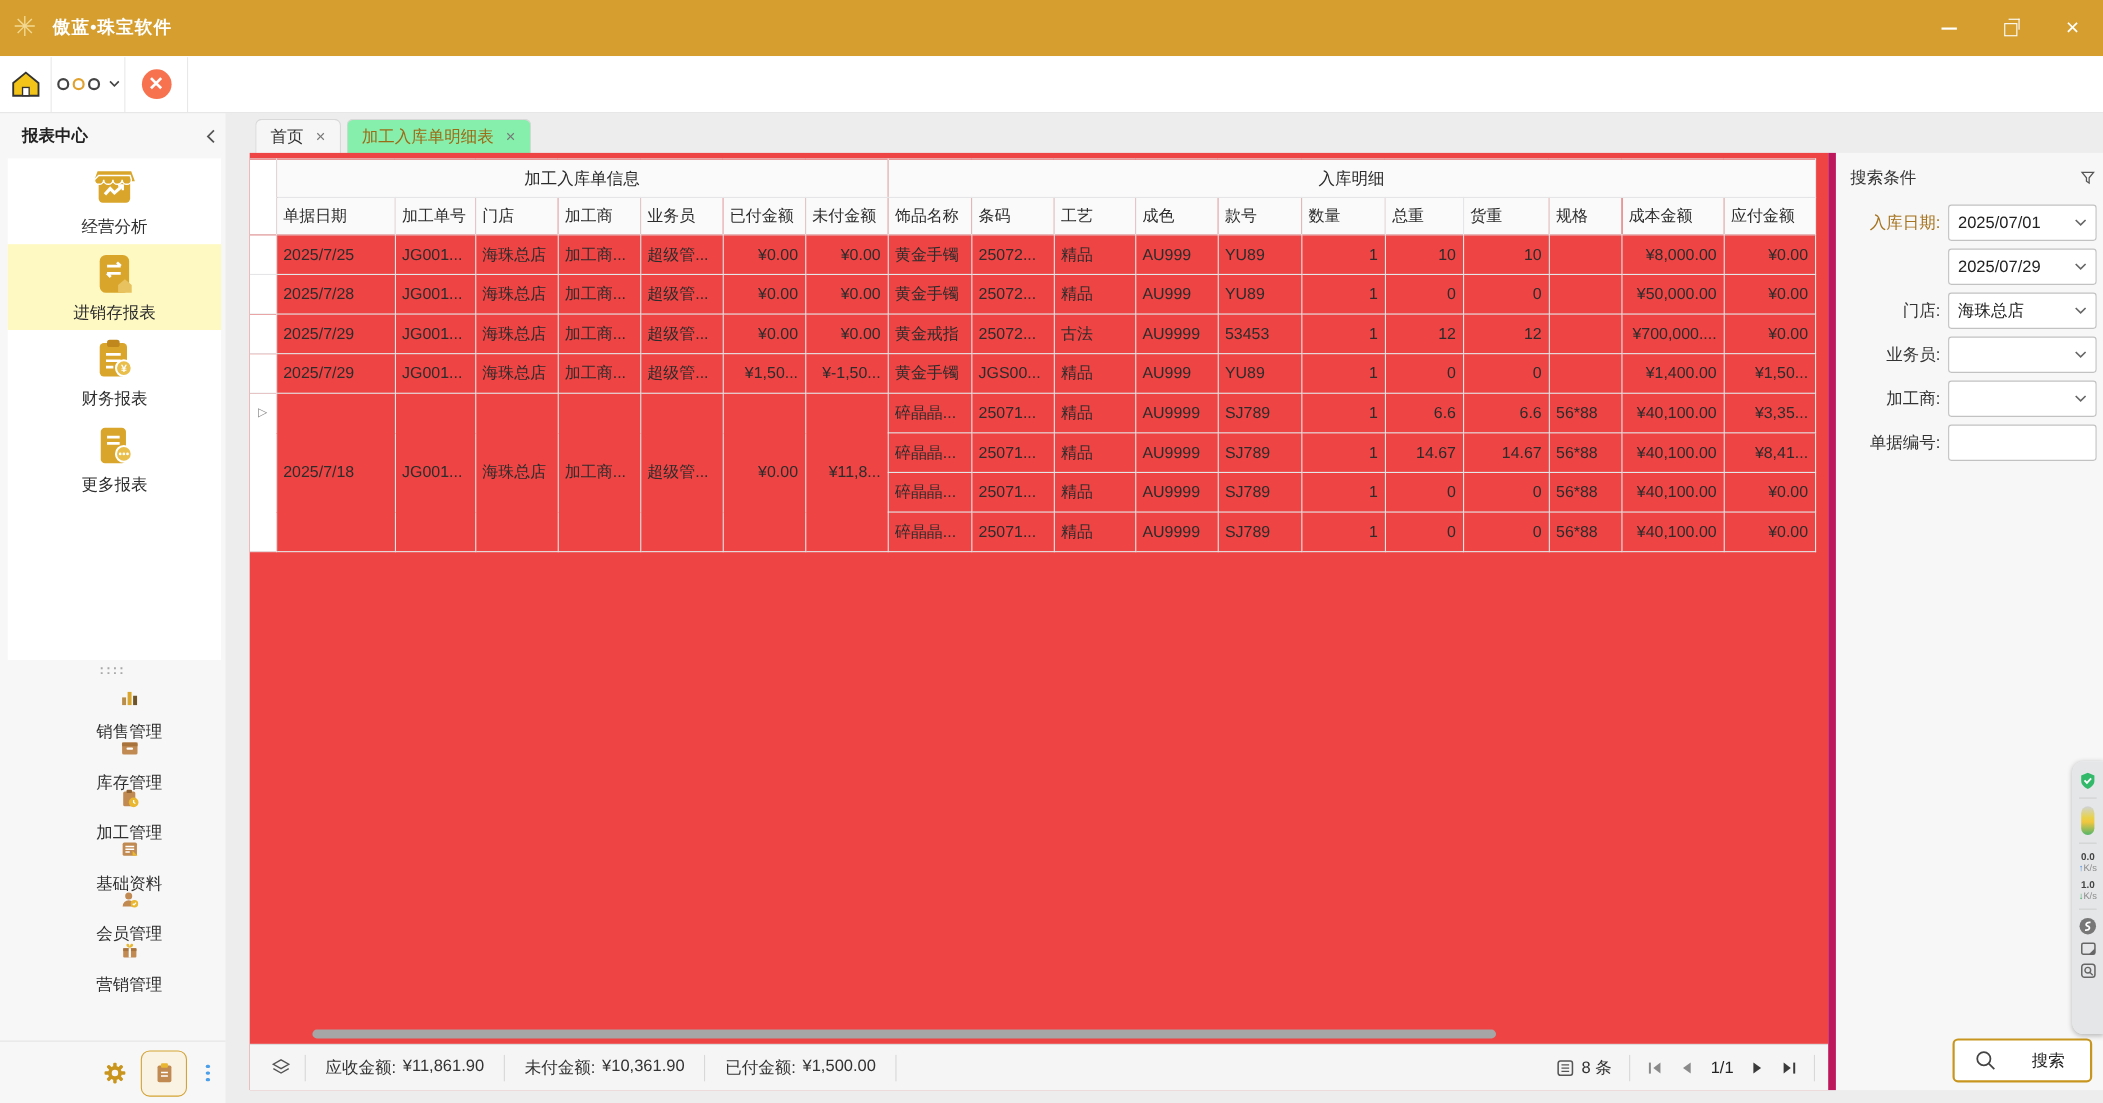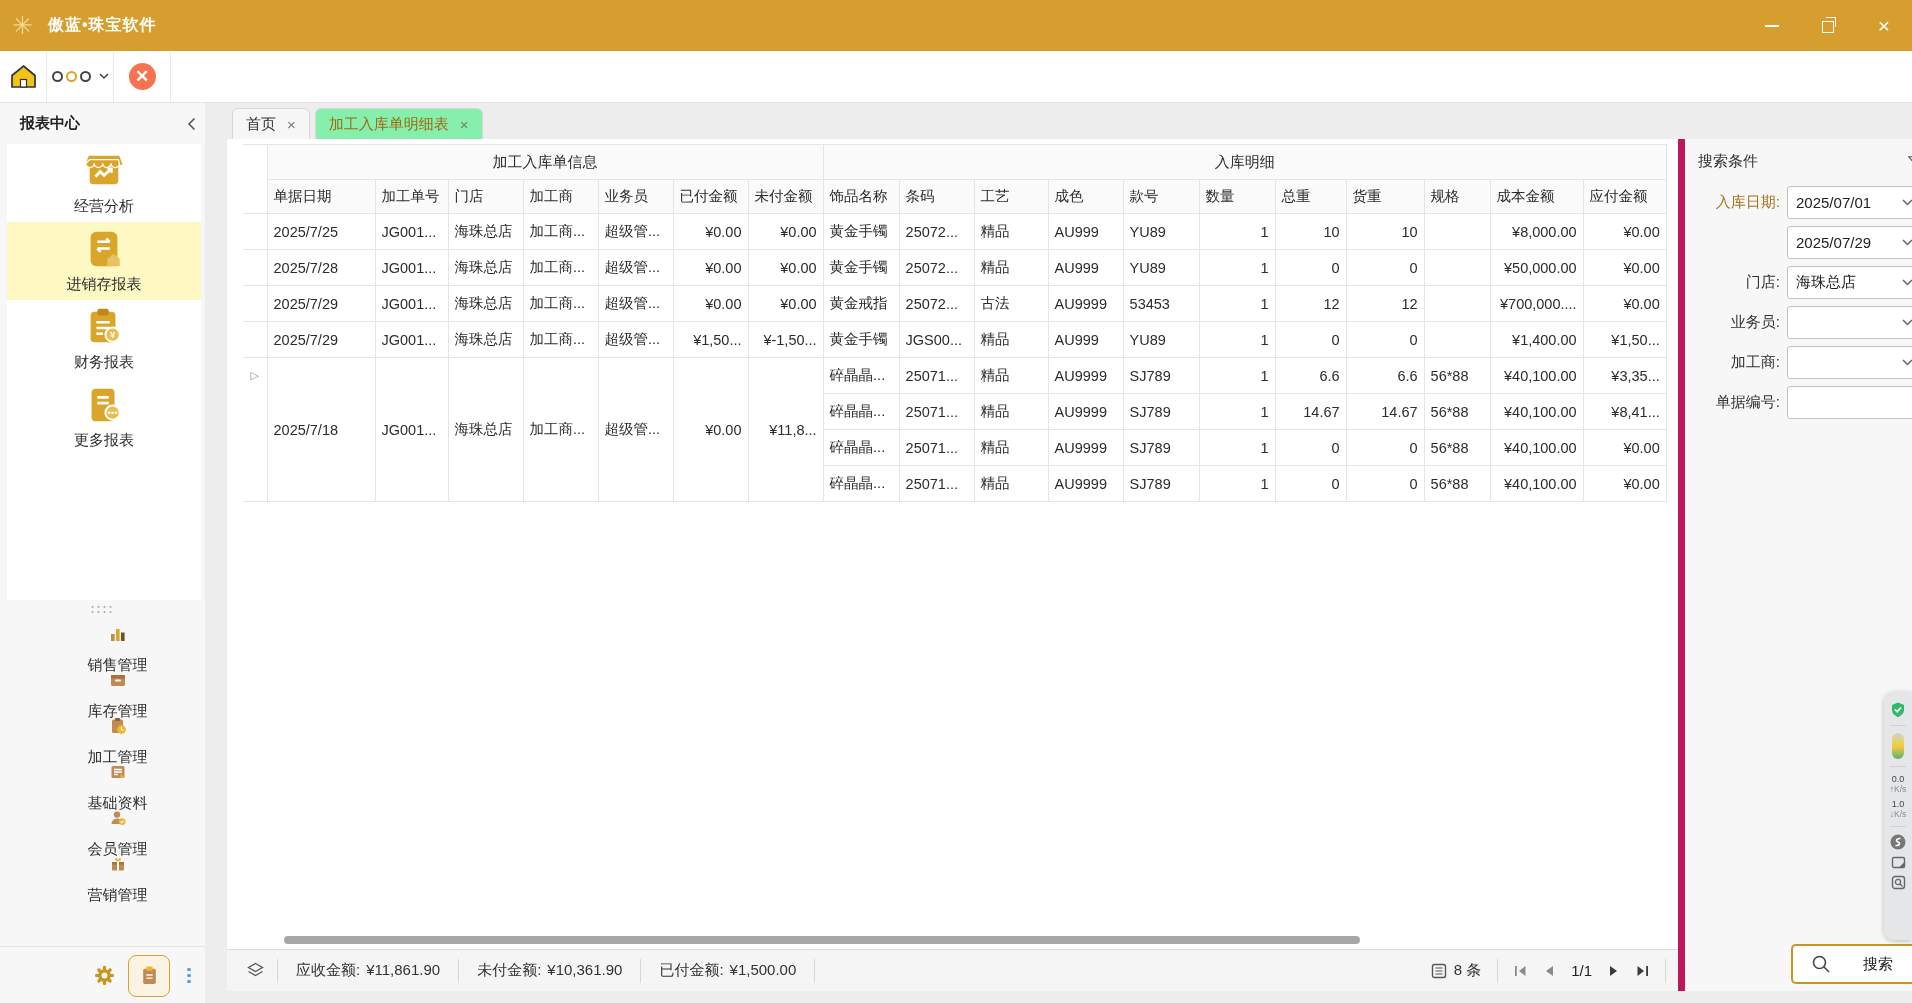--- a/index.html
+++ b/index.html
@@ -54,21 +54,21 @@
   
   .right-zone{flex:1;display:flex;flex-direction:column;}
   .tabstrip{height:36px;background:#EDEDEE;display:flex;align-items:flex-end;padding-left:5px;gap:5px;}
   .tab{height:30px;display:flex;align-items:center;gap:11px;padding:0 13px;background:#F6F6F6;border:1px solid #D8D8D8;border-bottom:none;border-radius:6px 6px 0 0;font-size:15px;color:#333;cursor:pointer;}
   .tab.active{background:#86efac;color:#9C6B16;}
   .tab .x{color:#777;font-size:15px;line-height:1;cursor:pointer;}
   .body-row{height:852px;display:flex;}
   .bottom-strip{height:13px;background:#EDEDEE;}
 
   
-  .panel{width:1435px;background:#ffffff;position:relative;flex:none;overflow:hidden;padding-left:16px;}
+  .panel{width:1435px;background:#ef4444;position:relative;flex:none;overflow:hidden;}
   table.grid{border-collapse:collapse;table-layout:fixed;width:1423px;margin-top:5px;}
   .grid td,.grid th{border:1px solid #E5E5E7;height:35px;padding:0 6px;font-size:14.5px;color:#2C2C2C;white-space:nowrap;overflow:hidden;text-align:left;font-weight:normal;}
   .grid tr > *:first-child{border-left:none;}
   .grid thead td,.grid thead th{background:#FAFAFA;}
   .grid tr.group td{height:34px;text-align:center;font-size:15px;}
   .grid tr.cols th{height:33px;}
   .grid td.num{text-align:right;}
   .grid td.gutter{width:24px;padding:0;text-align:center;color:#8A8A8A;font-size:11px;background:#fff;vertical-align:top;line-height:35px;}
 
   .hscroll{position:absolute;left:0;right:0;bottom:46px;height:10px;}
@@ -98,21 +98,21 @@
   .fctrl .fval{overflow:hidden;white-space:nowrap;}
   .fctrl .chev{margin-left:auto;display:flex;}
   input.fctrl{cursor:text;outline:none;font-family:"Liberation Sans",sans-serif;}
   .search-btn{position:absolute;right:17px;bottom:7px;width:127px;height:40px;border:2px solid #C8961E;border-radius:5px;background:#fff;display:flex;align-items:center;padding:0 0 0 18px;gap:32px;font-size:15px;color:#222;cursor:pointer;box-sizing:border-box;}
 
   
   .float-bar{position:absolute;right:0;top:692px;width:28px;height:238px;background:rgba(228,229,231,0.96);border-radius:10px 0 0 10px;box-shadow:0 1px 5px rgba(0,0,0,0.25);display:flex;flex-direction:column;align-items:center;padding-top:10px;gap:5px;z-index:9;}
   .fsep{width:16px;height:1px;background:#CFCFCF;margin:2px 0;}
   .capsule{width:12px;height:26px;border-radius:7px;background:linear-gradient(180deg,#CFD3D6 0%,#E8D24A 40%,#F2C63F 55%,#54B56B 100%);}
   .spd{text-align:center;line-height:10px;}
-  .spd .num{font-size:9px;font-weight:normal;color:#444;}
+  .spd .num{font-size:9px;font-weight:bold;color:#444;}
   .spd .unit{font-size:8.5px;color:#8A8A8A;}
   .spd .arr-up{color:#3B82D8;font-weight:bold;}
   .spd .arr-dn{color:#2FA351;font-weight:bold;}
   .fbtn{display:flex;cursor:pointer;}
 </style>
 </head>
 <body>
 
 <div class="app">
 

